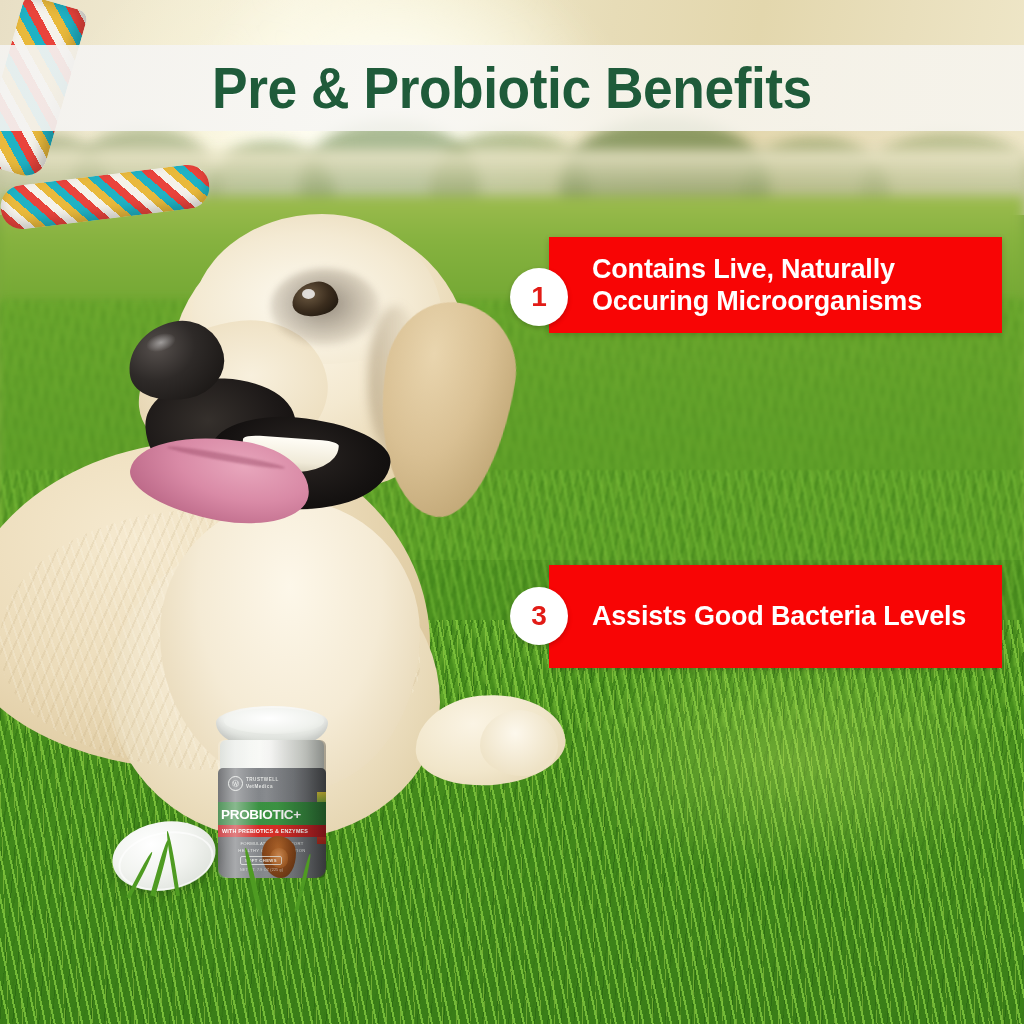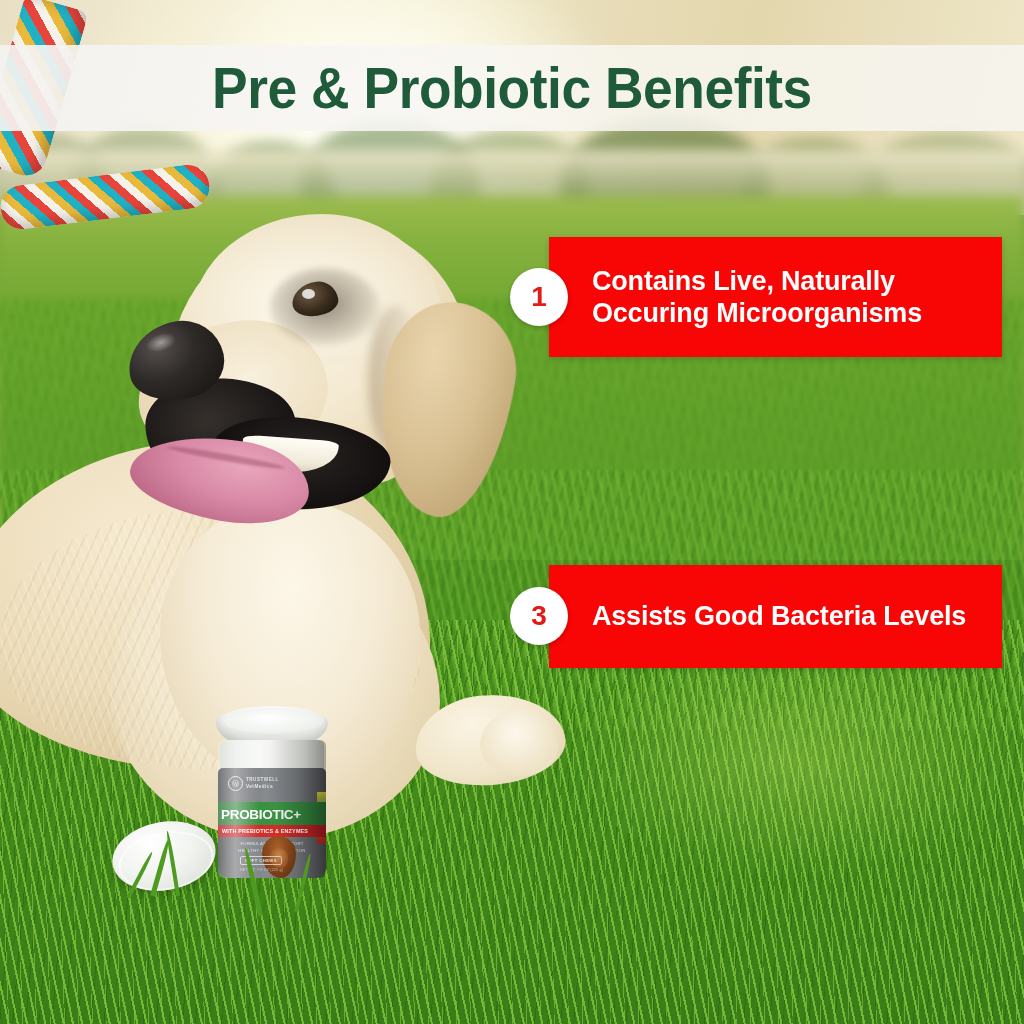--- a/index.html
+++ b/index.html
@@ -368,21 +368,21 @@
     width:58px;height:58px;border-radius:50%;
     background:#ffffff;
     display:flex;align-items:center;justify-content:center;
     font-family:"Liberation Sans",sans-serif;
     font-weight:700;font-size:28px;color:#e21b16;
     z-index:3;
     box-shadow:0 2px 5px rgba(0,0,0,.2);
   }
 
   #b1{left:510px;top:237px;width:492px;height:120px;}
-  #b1 .box{width:453px;height:120px;}
+  #b1 .box{width:453px;height:96px;}
   #b1 .num{top:31px;}
 
   #b2{left:510px;top:395px;width:492px;height:128px;}
   #b2 .box{width:453px;height:128px;}
   #b2 .num{top:35px;}
 
   #b3{left:510px;top:565px;width:492px;height:103px;}
   #b3 .box{width:453px;height:103px;}
   #b3 .num{top:22px;}
 </style>

